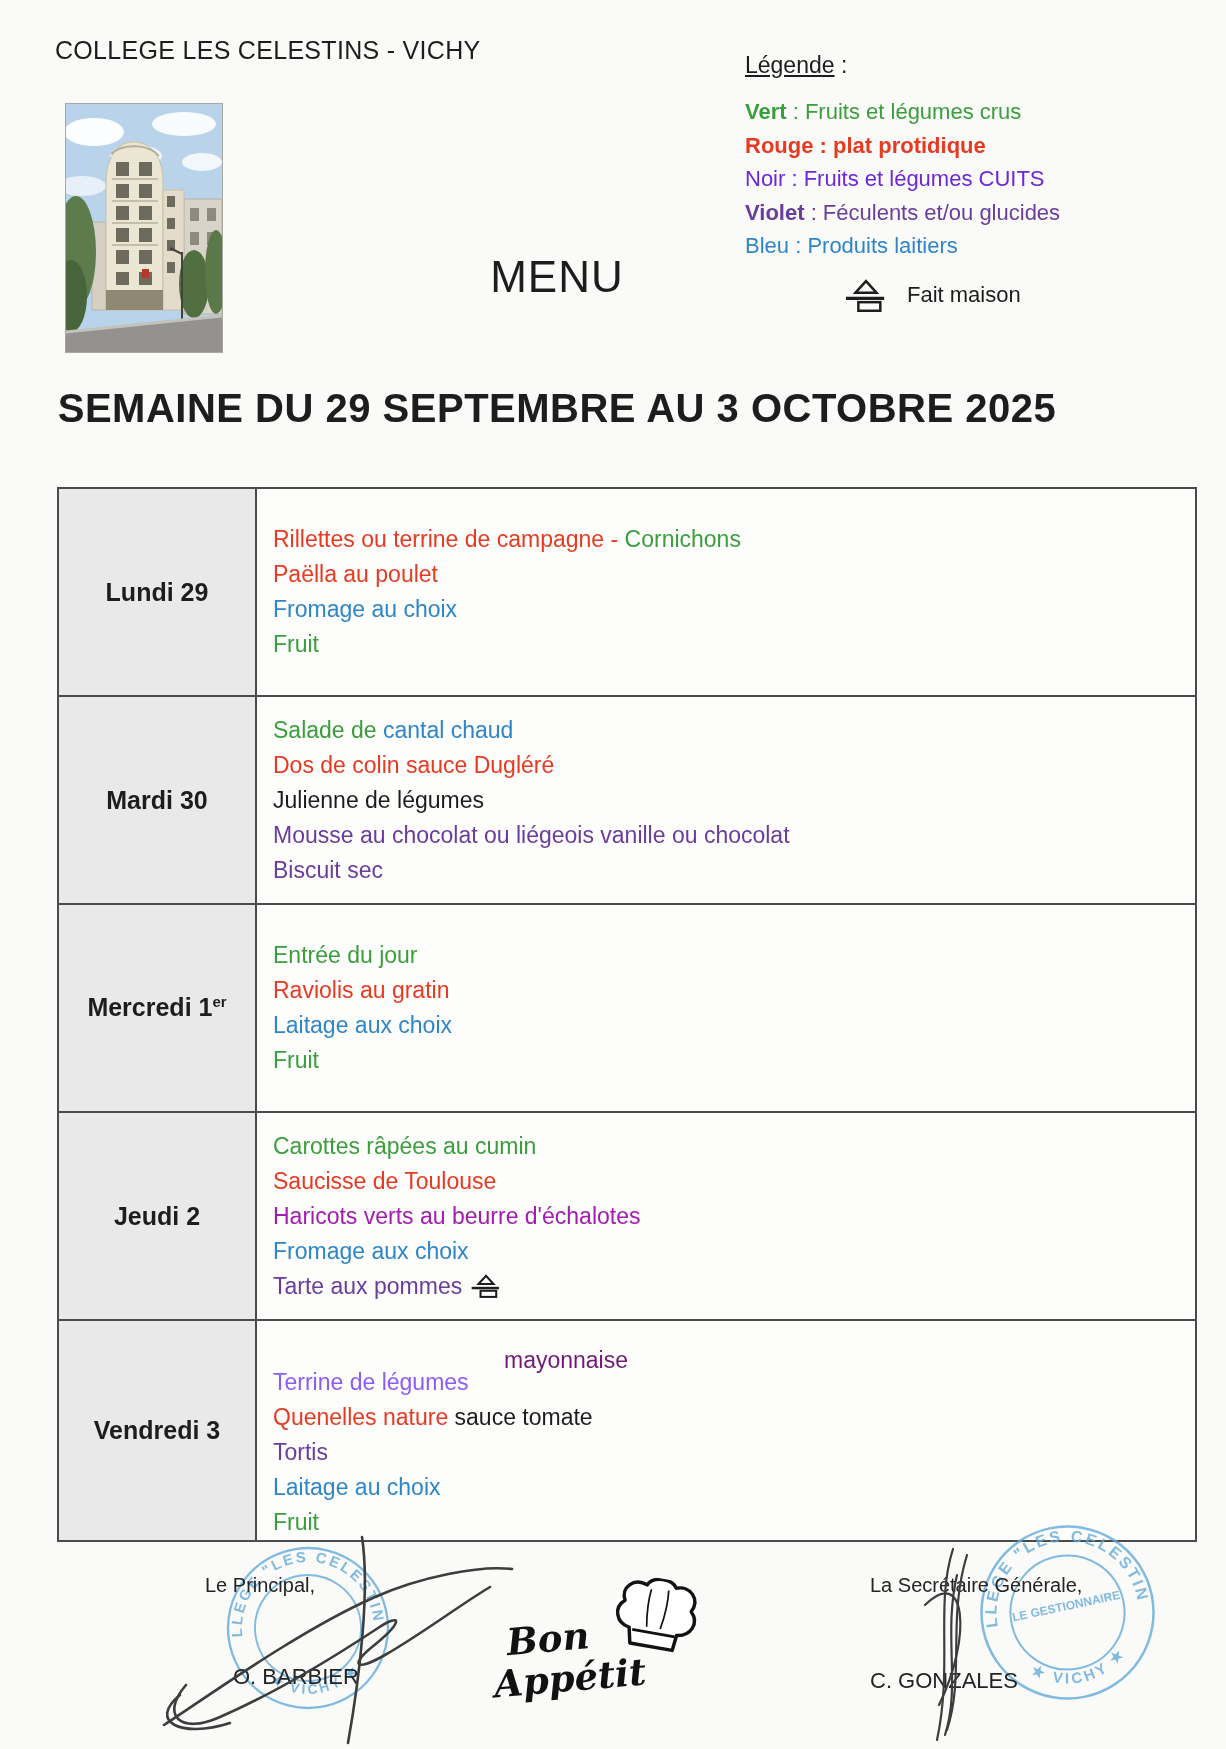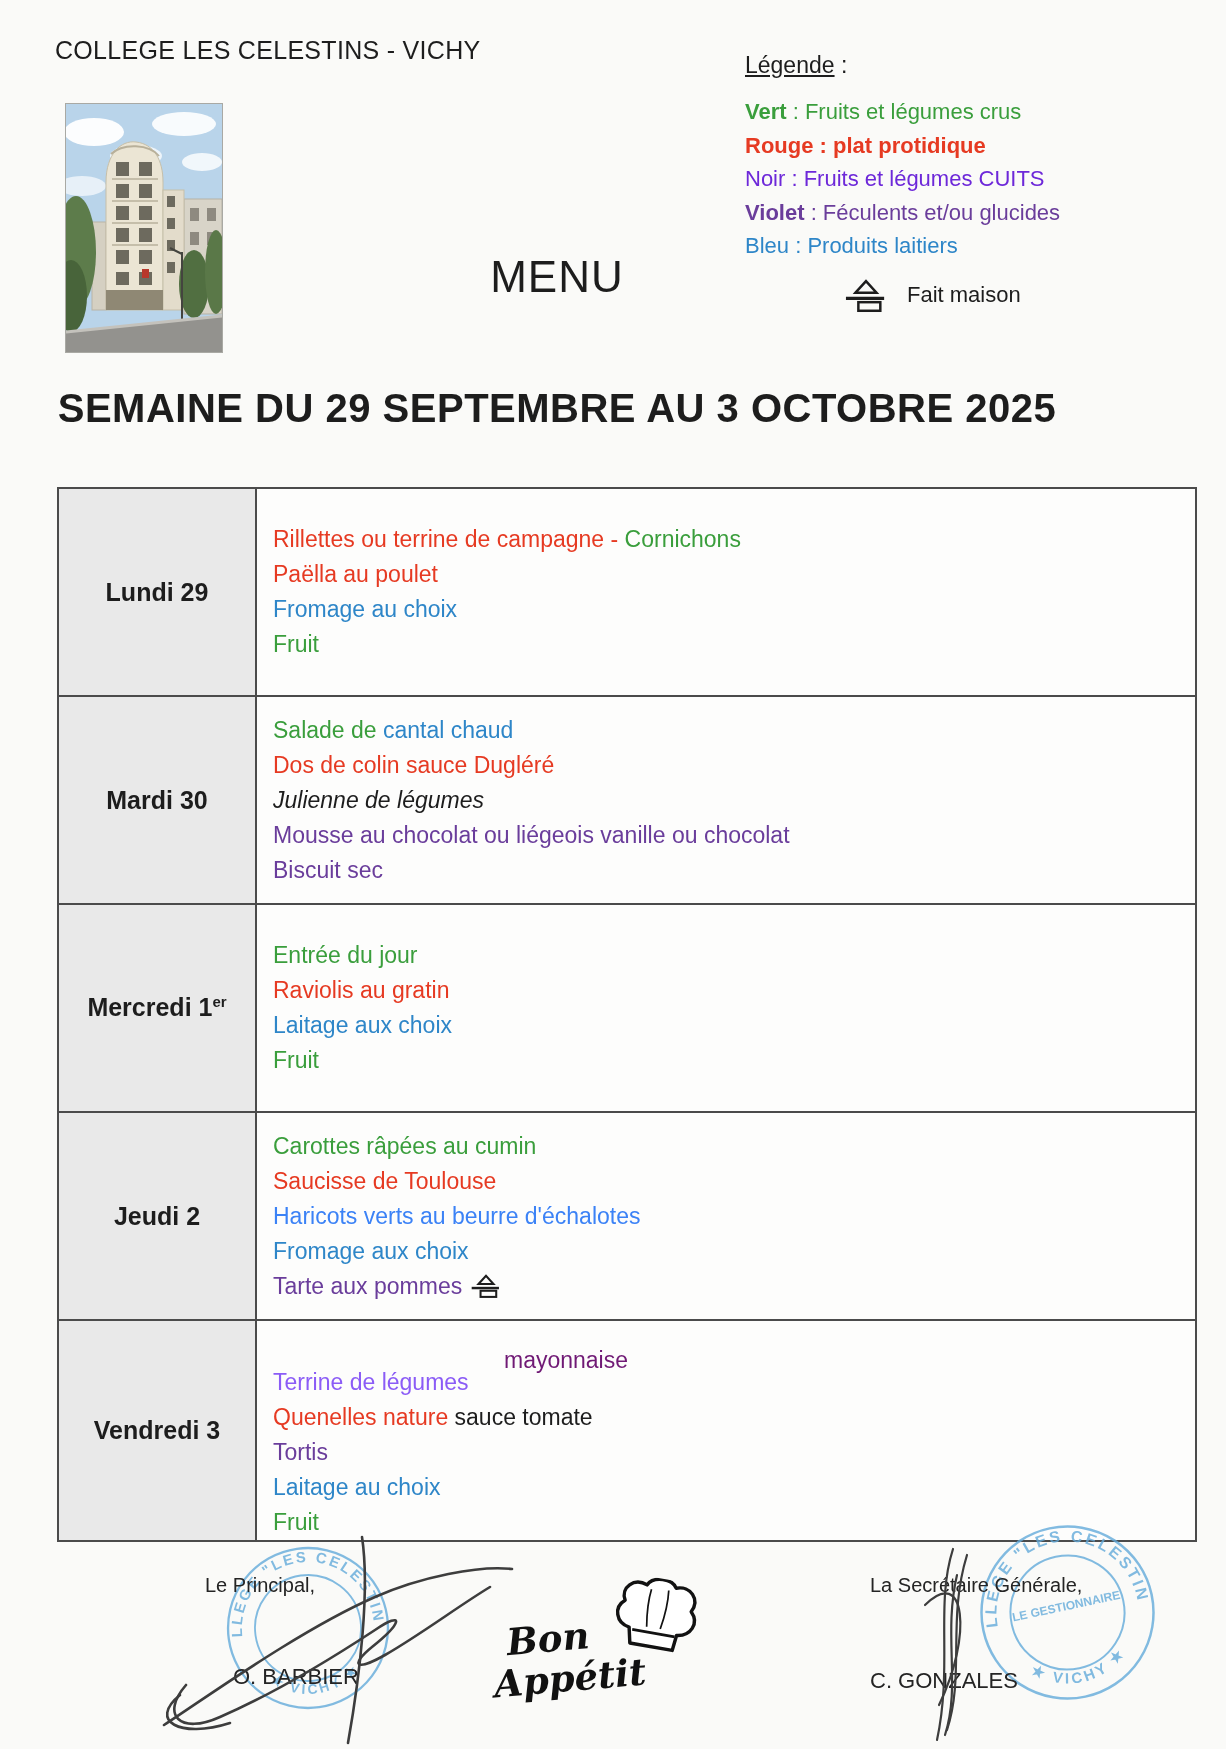--- a/index.html
+++ b/index.html
@@ -150,21 +150,21 @@
           <td class="day-cell"><span>Mardi 30</span></td>
           <td class="dish-cell">
             <div class="dish-line">
               <span style="color: rgb(58, 158, 60); white-space: pre;">Salade de </span>
               <span style="color: rgb(46, 134, 200); white-space: pre;">cantal chaud</span>
             </div>
             <div class="dish-line">
               <span style="color: rgb(230, 58, 34); white-space: pre;">Dos de colin sauce Dugléré</span>
             </div>
             <div class="dish-line">
-              <span style="color: rgb(29, 29, 29); white-space: pre; font-style: italic;">Julienne de légumes</span>
+              <span style="color: rgb(29, 29, 29); white-space: pre;">Julienne de légumes</span>
             </div>
             <div class="dish-line">
               <span style="color: rgb(106, 61, 155); white-space: pre;">Mousse au chocolat ou liégeois vanille ou chocolat</span>
             </div>
             <div class="dish-line">
               <span style="color: rgb(106, 61, 155); white-space: pre;">Biscuit sec</span>
             </div>
           </td>
         </tr>
         <tr>
@@ -187,21 +187,21 @@
         <tr>
           <td class="day-cell"><span>Jeudi 2</span></td>
           <td class="dish-cell">
             <div class="dish-line">
               <span style="color: rgb(58, 158, 60); white-space: pre;">Carottes râpées au cumin</span>
             </div>
             <div class="dish-line">
               <span style="color: rgb(230, 58, 34); white-space: pre;">Saucisse de Toulouse</span>
             </div>
             <div class="dish-line">
-              <span style="color: #3b82f6; white-space: pre;">Haricots verts au beurre d'échalotes</span>
+              <span style="color: #a21caf; white-space: pre;">Haricots verts au beurre d'échalotes</span>
             </div>
             <div class="dish-line">
               <span style="color: rgb(46, 134, 200); white-space: pre;">Fromage aux choix</span>
             </div>
             <div class="dish-line">
               <span style="color: rgb(106, 61, 155); white-space: pre;">Tarte aux pommes </span>
               <svg width="30" height="26" viewBox="0 0 44 38">
                 <polygon points="11,16 22,4 33,16" fill="none" stroke="#1d1d1d" stroke-width="3"></polygon>
                 <line x1="1" y1="22" x2="41" y2="22" stroke="#1d1d1d" stroke-width="3.6"></line>
                 <rect x="14" y="26" width="23" height="9" fill="none" stroke="#1d1d1d" stroke-width="3"></rect>

